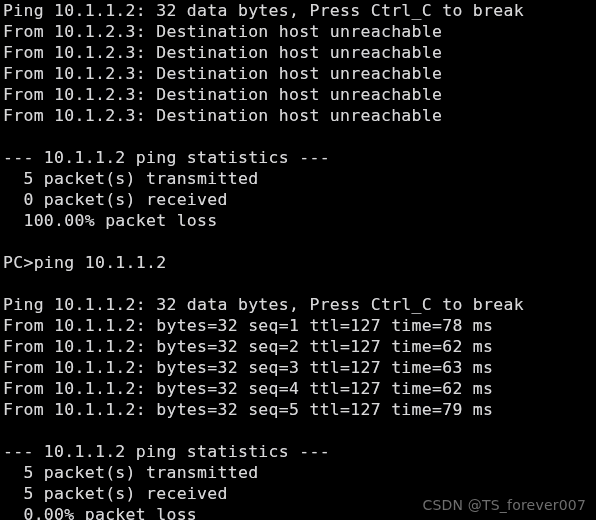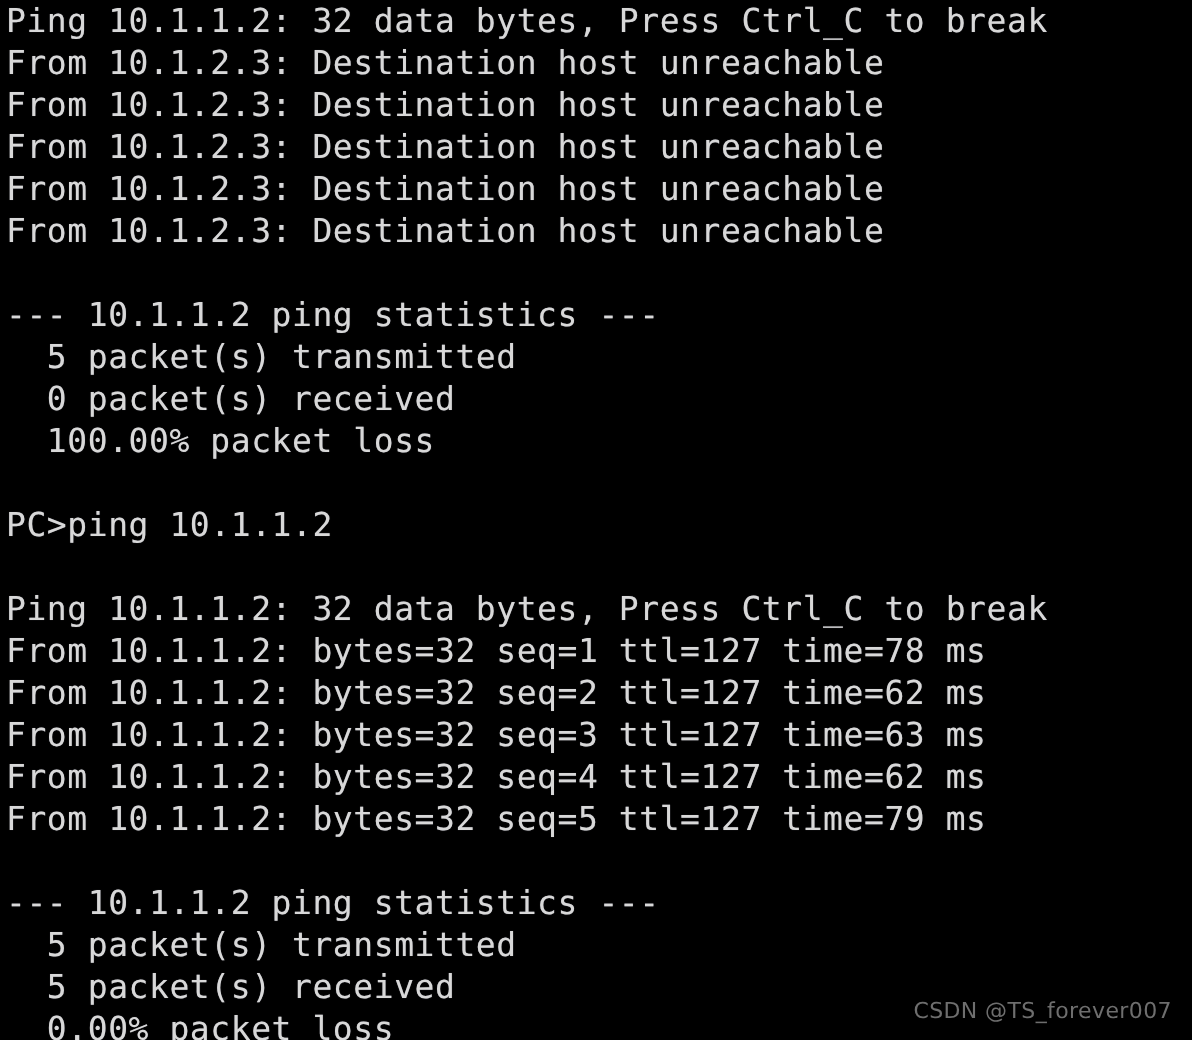--- a/index.html
+++ b/index.html
@@ -38,21 +38,21 @@
     display: block;
   }
   .line.blank {
     color: transparent;
   }
   #watermark {
     position: absolute;
     right: 6px;
     bottom: 8px;
     font-family: "DejaVu Sans", "Liberation Sans", sans-serif;
-    font-size: 11px;
+    font-size: 14px;
     line-height: 13px;
     color: #6e6e6e;
     white-space: pre;
     letter-spacing: 0.2px;
   }
 </style>
 </head>
 <body>
 
 <div id="terminal">

